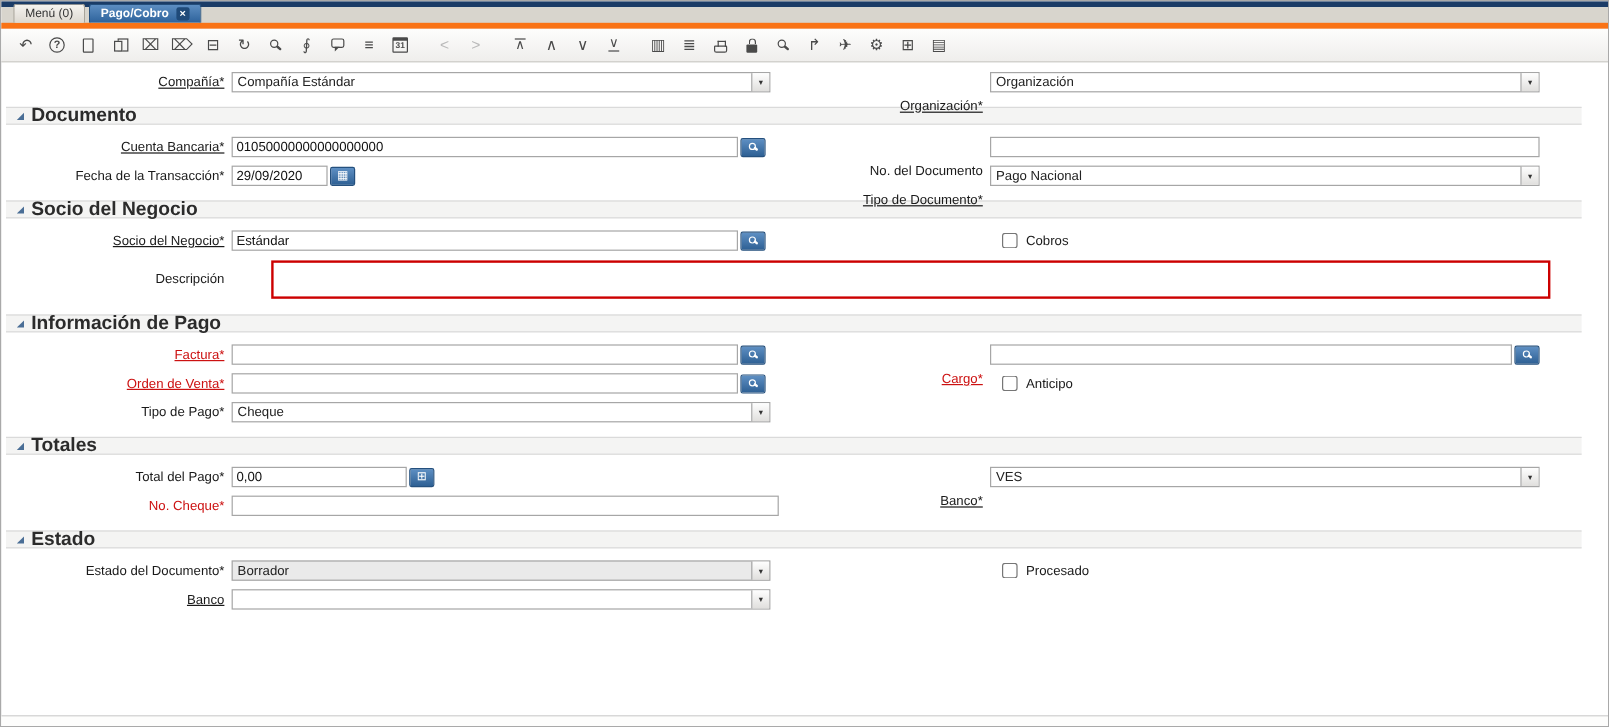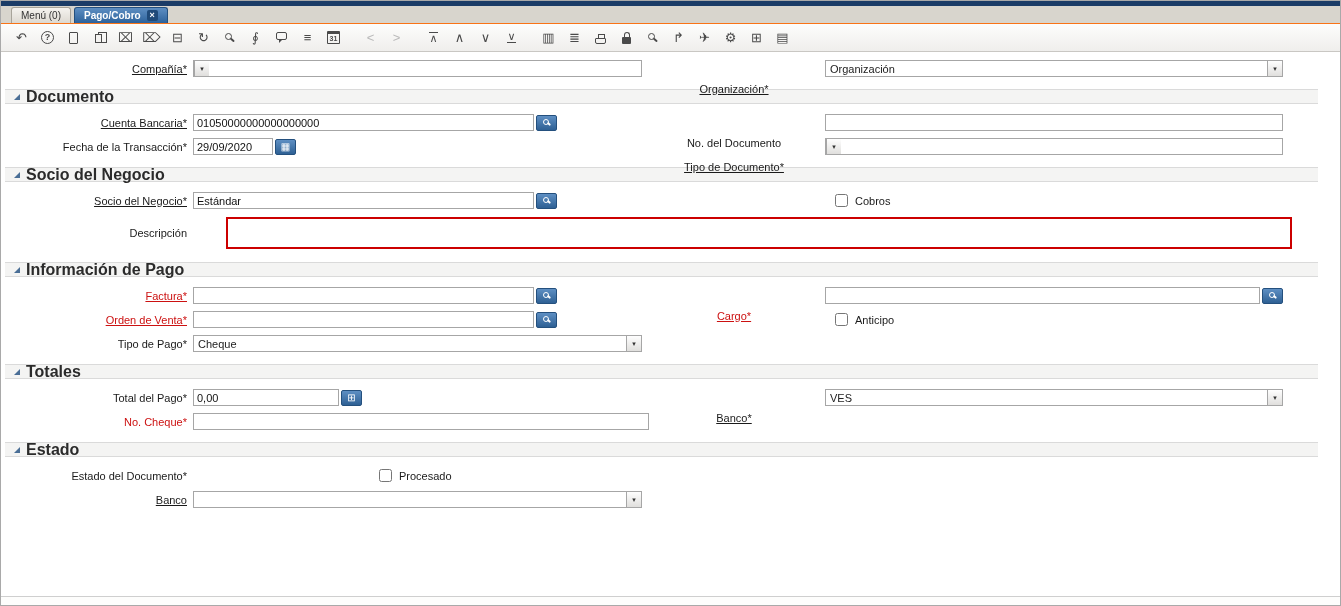--- a/index.html
+++ b/index.html
@@ -3,21 +3,21 @@
 <meta charset="utf-8">
 <style>
   * { box-sizing: border-box; }
   body { margin:0; background:#9a9a9a; font-family:"Liberation Sans", sans-serif; font-size:11px; color:#222; }
   .window { width:1341px; height:606px; background:#fff; border:1px solid #a9a9a9; position:relative; overflow:hidden; }
 
   
   .topbar { height:5px; background:#1b3c67; }
 
   
-  .tabbar { height:18px; background:#d8d5cd; border-bottom:1px solid #f97316; display:flex; align-items:flex-end; padding:2px 0 0 10px; gap:3px; }
+  .tabbar { height:18px; background:#d8d5cd; border-bottom:5px solid #f97316; display:flex; align-items:flex-end; padding:2px 0 0 10px; gap:3px; }
   .tab { border-radius:3px 3px 0 0; padding:2px 9px 2px 9px; font-size:10px; height:16px; display:flex; align-items:center; gap:6px; cursor:pointer; }
   .tab.inactive { background:linear-gradient(#f5f3ef,#ddd9d1); border:1px solid #a8a49a; border-bottom:none; color:#333; }
   .tab.active { background:linear-gradient(#5d8ec2,#2d629b); border:1px solid #24507e; border-bottom:none; color:#fff; font-weight:bold; }
   .tab-close { font-size:9px; font-weight:bold; color:#fff; background:#1f4a79; border-radius:2px; width:11px; height:11px; line-height:11px; text-align:center; cursor:pointer; }
 
   
   .toolbar { height:28px; background:linear-gradient(#fdfdfc,#efeeec); border-bottom:1px solid #c9c7c3; display:flex; align-items:center; padding-left:8px; }
   .tb-btn { position:relative; z-index:0; width:25px; height:22px; display:inline-flex; align-items:center; justify-content:center; color:#4a4a4a; font-size:13px; cursor:pointer; margin-right:1px; }
   .tb-btn.disabled { color:#b9b9b9; }
   .tb-btn.gap { margin-left:11px; }
@@ -39,21 +39,21 @@
   .shape-page { width:9px; height:12px; border:1.3px solid currentColor; display:inline-block; border-radius:1px; }
   .shape-copy { width:7px; height:9px; border:1.3px solid currentColor; display:inline-block; position:relative; background:#f3f2f0; margin:2px 3px 0 0; }
   .shape-copy::before { content:""; position:absolute; top:-3.5px; left:2.5px; width:7px; height:9px; border:1.3px solid currentColor; z-index:-1; }
 
   
   .form { padding-top:8px; }
   .frow { display:flex; align-items:center; margin-bottom:7px; padding-left:10px; height:17px; }
   .frow.tall { height:34px;gap:33px; }
   .c1 { width:182px; text-align:right; padding-right:6px; flex:none; }
   .c2 { width:456px; flex:none; display:flex; align-items:center; gap:2px; }
-  .c3 { width:176px; text-align:center; padding-right:6px; flex:none;margin-top:40px; }
+  .c3 { width:176px; text-align:right; padding-right:6px; flex:none;margin-top:40px; }
   .c4 { flex:1; display:flex; align-items:center; gap:2px; padding-right:57px; }
   .c-rest { flex:1; display:flex; align-items:center; padding-right:48px; }
 
   .lbl { color:#1a1a1a; }
   .lbl.link { text-decoration:underline; cursor:pointer; }
   .lbl.err { color:#cc1111; }
   .lbl.err.link { text-decoration:underline; }
 
   .txt { height:17px; border:1px solid #a6a6a6; background:#fff; font-family:"Liberation Sans",sans-serif; font-size:11px; padding:1px 3px; color:#111; }
   .txt.num { text-align:left; }
@@ -70,21 +70,21 @@
   input[type="checkbox"] { width:13px; height:13px; margin:0 5px 0 10px; accent-color:#5a87b5; }
 
   .section { height:15px; background:#f4f4f3; border-top:1px solid #dadada; border-bottom:1px solid #dadada; display:flex; align-items:center; padding-left:9px; margin:12px 22px 10px 4px; }
   .tri { width:0; height:0; border-bottom:6px solid #4a6e96; border-left:6px solid transparent; margin-right:6px; }
   .section-title { font-weight:bold; font-size:16px; color:#2b2b2b; }
 
   textarea.desc { height:32px; border:2px solid #cc0000; resize:none; font-family:"Liberation Sans",sans-serif; font-size:11px; padding:2px 3px; width:100%; }
 
   .bottombar { position:absolute; left:0; right:0; bottom:0; height:9px; border-top:1px solid #cfcfcf; background:#fdfdfc; }
 
-  .w449 { width:449px; } .w431 { width:341px; } .w80 { width:80px; } .w146 { width:146px; } .w464 { width:464px; } .wfull { width:100%;gap:12px; }
+  .w449 { width:449px; } .w431 { width:422px; } .w80 { width:80px; } .w146 { width:146px; } .w464 { width:464px; } .wfull { width:100%;gap:12px; }
 </style>
 </head>
 <body>
 
 <div class="window">
   <div class="topbar"></div>
 
   <div class="tabbar">
     <div class="tab inactive">
       <span>Menú (0)</span>
@@ -184,20 +184,21 @@
         <span class="glyph">▤</span>
       </div>
     </div>
 
   <div class="form">
 
     <div class="frow">
       <div class="c1"><span class="lbl link">Compañía*</span></div>
       <div class="c2">
         <div class="combo w449">
+          <span class="combo-val">Compañía Estándar</span>
           <span class="combo-btn">▾</span>
         </div>
       </div>
       <div class="c3"><span class="lbl link">Organización*</span></div>
       <div class="c4">
         <div class="combo wfull">
           <span class="combo-val">Organización</span>
           <span class="combo-btn">▾</span>
         </div>
       </div>
@@ -226,20 +227,21 @@
       <div class="c1"><span class="lbl">Fecha de la Transacción*</span></div>
       <div class="c2">
         <input class="txt w80" value="29/09/2020" style="">
         <button class="bluebtn">
             <span>▦</span>
           </button>
       </div>
       <div class="c3"><span class="lbl link">Tipo de Documento*</span></div>
       <div class="c4">
         <div class="combo wfull">
+          <span class="combo-val">Pago Nacional</span>
           <span class="combo-btn">▾</span>
         </div>
       </div>
     </div>
 
     <div class="section">
       <span class="tri"></span>
       <span class="section-title">Socio del Negocio</span>
     </div>
 
@@ -345,20 +347,26 @@
       <div class="c4"></div>
     </div>
 
     <div class="section">
       <span class="tri"></span>
       <span class="section-title">Estado</span>
     </div>
 
     <div class="frow">
       <div class="c1"><span class="lbl">Estado del Documento*</span></div>
+      <div class="c2">
+        <div class="combo ro w449">
+          <span class="combo-val">Borrador</span>
+          <span class="combo-btn">▾</span>
+        </div>
+      </div>
       <div class="c3"></div>
       <div class="c4">
         <input type="checkbox" style="">
         <span class="lbl">Procesado</span>
       </div>
     </div>
 
     <div class="frow">
       <div class="c1"><span class="lbl link">Banco</span></div>
       <div class="c2">

